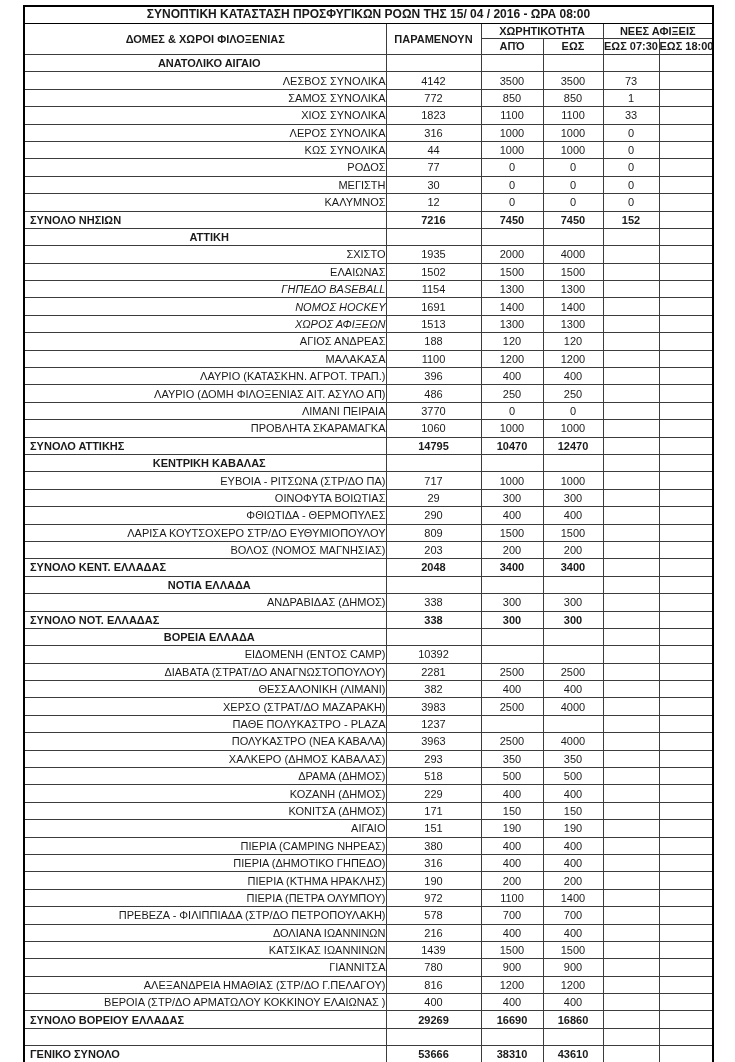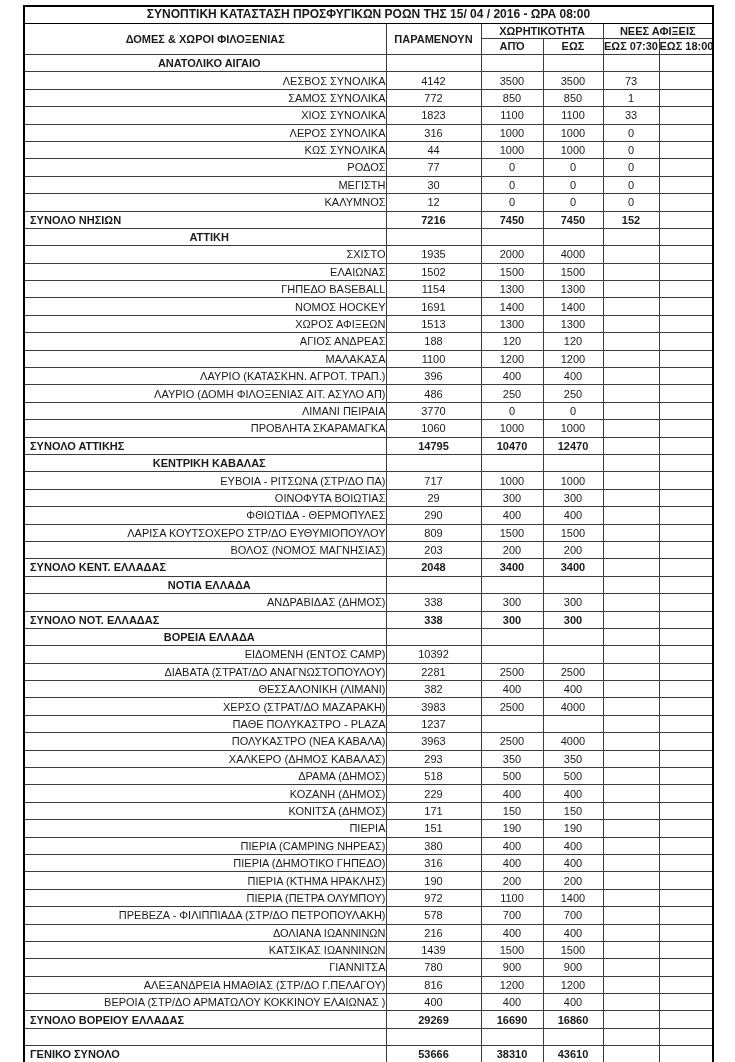--- a/index.html
+++ b/index.html
@@ -58,20 +58,21 @@
     padding-left: 8px;
   }
   tr.total-row td, tr.grand-row td {
     font-weight: bold;
   }
   tr.total-row td.c-label, tr.grand-row td.c-label {
     text-align: left;
     padding-right: 6px;
   }
   tr.italic-row td.c-label {
+    font-style: italic;
   }
 </style>
 </head>
 <body>
 
 <div class="page">
   <table class="report">
     <colgroup>
       <col style="width:362px">
       <col style="width:95px">
@@ -443,21 +444,21 @@
         </tr>
         <tr class="data-row">
           <td class="c-label">ΚΟΝΙΤΣΑ (ΔΗΜΟΣ)</td>
           <td class="c-num">171</td>
           <td class="c-num">150</td>
           <td class="c-num">150</td>
           <td class="c-num"></td>
           <td class="c-num"></td>
         </tr>
         <tr class="data-row">
-          <td class="c-label">ΠΙΕΡΙΑ</td>
+          <td class="c-label">ΑΙΓΑΙΟ</td>
           <td class="c-num">151</td>
           <td class="c-num">190</td>
           <td class="c-num">190</td>
           <td class="c-num"></td>
           <td class="c-num"></td>
         </tr>
         <tr class="data-row">
           <td class="c-label">ΠΙΕΡΙΑ (CAMPING ΝΗΡΕΑΣ)</td>
           <td class="c-num">380</td>
           <td class="c-num">400</td>

